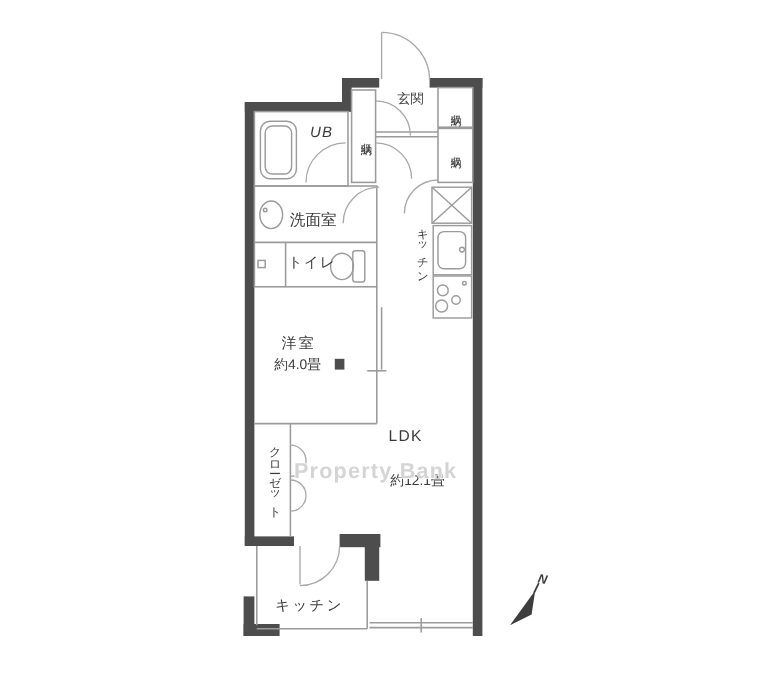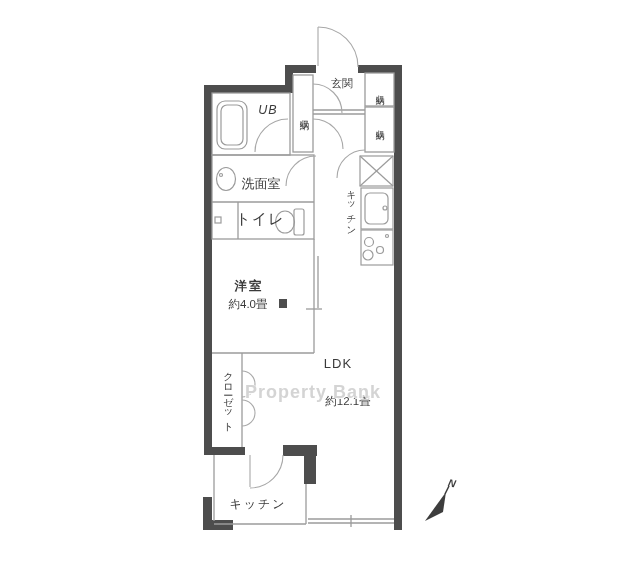--- a/index.html
+++ b/index.html
@@ -13,22 +13,22 @@
     transform:translate(-50%,-50%);line-height:1.15;z-index:3;
   }
   .v{writing-mode:vertical-rl;text-orientation:upright;letter-spacing:1px;}
   .lbl-ub{left:268px;top:110px;font-size:12.5px;letter-spacing:1px;font-style:italic;}
   .lbl-storage-hall{left:304px;top:113px;font-size:9.5px;}
   .lbl-entrance{left:342px;top:83px;font-size:11px;}
   .lbl-storage-upper{left:380px;top:89px;font-size:9px;}
   .lbl-storage-lower{left:380px;top:124px;font-size:9px;}
   .lbl-kitchen{left:351px;top:208px;font-size:9.5px;}
   .lbl-washroom{left:261px;top:184px;font-size:13px;}
-  .lbl-toilet{left:260px;top:219px;font-size:15px;letter-spacing:1px;}
-  .lbl-western-name{left:249px;top:286px;font-size:12.5px;letter-spacing:2px;font-weight:bold;}
+  .lbl-toilet{left:260px;top:219px;font-size:12px;letter-spacing:1px;}
+  .lbl-western-name{left:249px;top:286px;font-size:12.5px;letter-spacing:2px;}
   .lbl-western-size{left:248px;top:305px;font-size:11.5px;}
   .lbl-ldk-name{left:338px;top:364px;font-size:13px;letter-spacing:1px;}
   .lbl-ldk-size{left:348px;top:402px;font-size:11.5px;}
   .lbl-closet{left:228px;top:396px;font-size:10px;}
   .lbl-balcony{left:258px;top:505px;font-size:12px;letter-spacing:2px;}
   .lbl-compass{left:452px;top:483px;font-size:10.5px;font-style:italic;font-weight:bold;
     transform:translate(-50%,-50%) rotate(12deg);color:#3d3d3d;}
   .watermark{
     position:absolute;left:245px;top:382px;z-index:5;
     font-size:18px;font-weight:bold;letter-spacing:1px;

